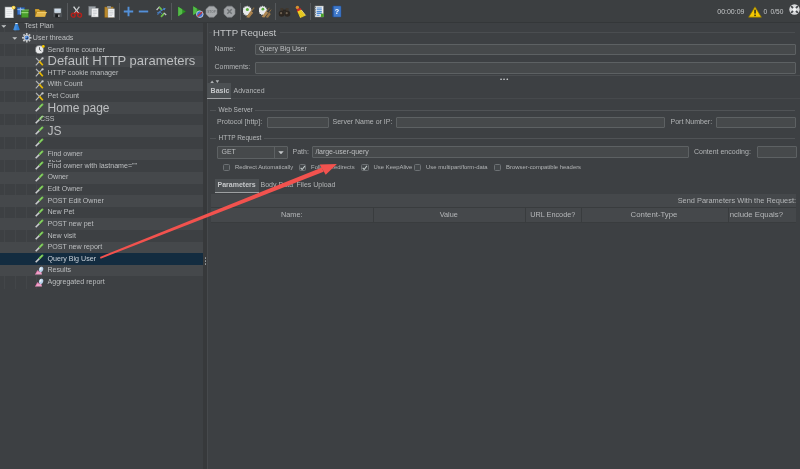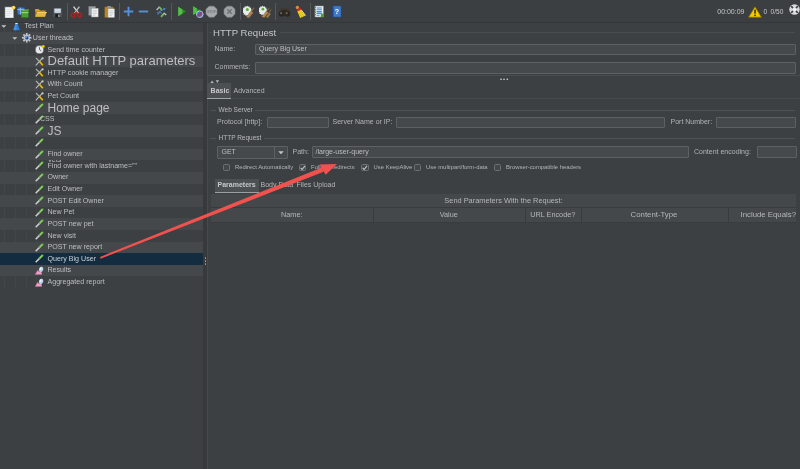--- a/index.html
+++ b/index.html
@@ -249,26 +249,26 @@
       <div style="position:absolute;left:426.09999999999997px;top:164.0px;font-size:5.9px;line-height:7.3px;color:#b2b4b6;white-space:nowrap">Use multipart/form-data</div>
 <div style="position:absolute;left:493.7px;top:163.8px;width:7.4px;height:7.4px;background:#43474a;border:1px solid #6d7174;border-radius:1.5px;box-sizing:border-box"></div>
       <div style="position:absolute;left:506.09999999999997px;top:164.0px;font-size:5.9px;line-height:7.3px;color:#b2b4b6;white-space:nowrap">Browser-compatible headers</div>
 <div style="position:absolute;left:214.5px;top:179.3px;width:44px;height:12.5px;background:#4c5053"></div>
 <div style="position:absolute;left:214.5px;top:191.8px;width:44px;height:1.7px;background:#9da0a2"></div>
 <div style="position:absolute;left:217.5px;top:181.0px;font-size:7.0px;line-height:8.7px;color:#c6c8ca;white-space:nowrap;font-weight:bold">Parameters</div>
 <div style="position:absolute;left:260.5px;top:181.0px;font-size:7.0px;line-height:8.7px;color:#b2b4b6;white-space:nowrap">Body Data</div>
 <div style="position:absolute;left:296.5px;top:181.0px;font-size:7.0px;line-height:8.7px;color:#b2b4b6;white-space:nowrap">Files Upload</div>
 <div style="position:absolute;left:211px;top:194.3px;width:585px;height:14px;background:#45484b;border-bottom:1px solid #393c3e;box-sizing:border-box"></div>
 <div style="position:absolute;left:211px;top:208.3px;width:585px;height:15.2px;background:#45484b;border-bottom:1px solid #393c3e;box-sizing:border-box"></div>
-<div style="position:absolute;left:211px;top:194.3px;width:585px;text-align:center;font-size:7.4px;color:#b5b7b9;line-height:14px">Send Parameters With the Request:</div>
+<div style="position:absolute;left:211px;top:194.3px;width:585px;text-align:right;font-size:7.4px;color:#b5b7b9;line-height:14px">Send Parameters With the Request:</div>
 <div style="position:absolute;left:211px;top:208.3px;width:161.5px;text-align:center;font-size:7.3px;color:#b5b7b9;line-height:14.5px;white-space:nowrap">Name:</div>
 <div style="position:absolute;left:372.5px;top:208.3px;width:152.5px;text-align:center;font-size:7.3px;color:#b5b7b9;line-height:14.5px;white-space:nowrap">Value</div>
 <div style="position:absolute;left:525px;top:208.3px;width:55.5px;text-align:center;font-size:7.3px;color:#b5b7b9;line-height:14.5px;white-space:nowrap">URL Encode?</div>
 <div style="position:absolute;left:580.5px;top:208.3px;width:147.0px;text-align:center;font-size:7.8px;color:#b5b7b9;line-height:14.5px;white-space:nowrap">Content-Type</div>
-<div style="position:absolute;left:727.5px;top:208.3px;width:68.5px;text-align:right;font-size:7.8px;color:#b5b7b9;line-height:14.5px;white-space:nowrap">Include Equals?</div>
+<div style="position:absolute;left:727.5px;top:208.3px;width:68.5px;text-align:left;font-size:7.8px;color:#b5b7b9;line-height:14.5px;white-space:nowrap">Include Equals?</div>
 <div style="position:absolute;left:372.5px;top:208.3px;width:1px;height:15.2px;background:#393c3e"></div>
 <div style="position:absolute;left:525px;top:208.3px;width:1px;height:15.2px;background:#393c3e"></div>
 <div style="position:absolute;left:580.5px;top:208.3px;width:1px;height:15.2px;background:#393c3e"></div>
 <div style="position:absolute;left:727.5px;top:208.3px;width:1px;height:15.2px;background:#393c3e"></div>
 </div>
 <div id="toolbar">
 <svg style="position:absolute;left:2.8px;top:5.0px" width="13" height="13" viewBox="0 0 13 13">
         <rect x="2" y="2" width="8.6" height="11" fill="#f4f5f6" stroke="#8d9093" stroke-width="0.6"></rect>
         <path d="M3.4 4.4 h5.8 M3.4 6.4 h5.8 M3.4 8.4 h5.8 M3.4 10.4 h4" stroke="#d2d5d8" stroke-width="0.7"></path>
         <circle cx="10.6" cy="2.6" r="1.9" fill="#f5cf3c"></circle>

